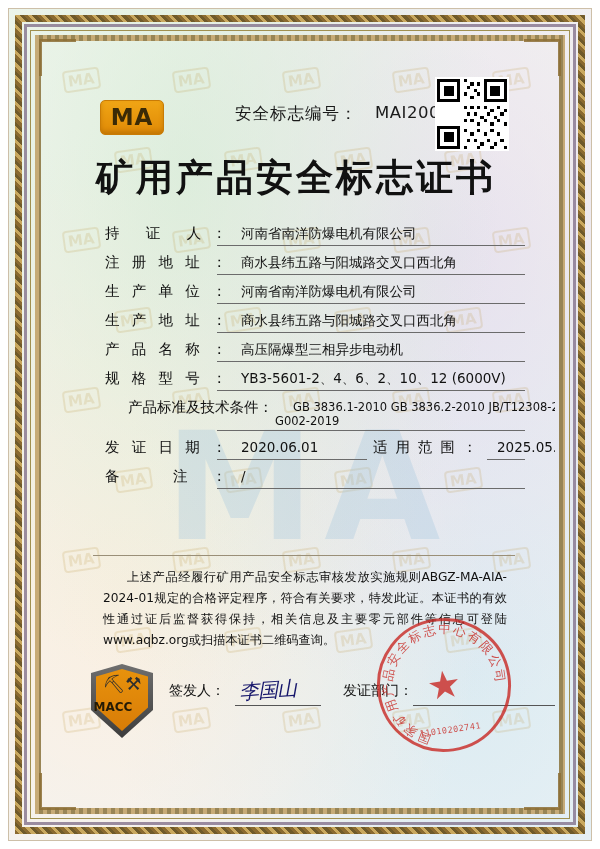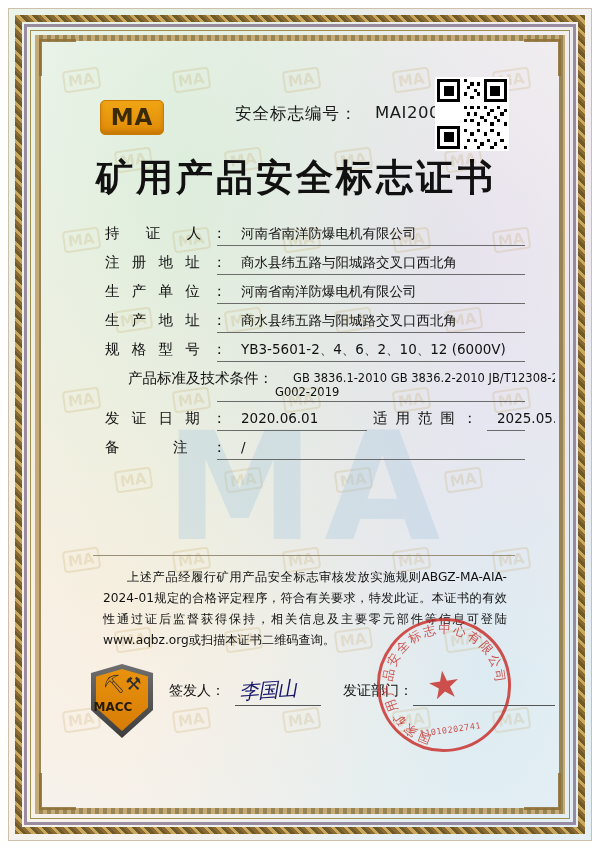--- a/index.html
+++ b/index.html
@@ -555,20 +555,25 @@
         <div class="fvalue">河南省南洋防爆电机有限公司</div>
         <div class="underline"></div>
       </div>
 
       <div class="row">
         <div class="flabel">生产地址：</div>
         <div class="fvalue">商水县纬五路与阳城路交叉口西北角</div>
         <div class="underline"></div>
       </div>
 
+      <div class="row">
+        <div class="flabel">产品名称：</div>
+        <div class="fvalue">高压隔爆型三相异步电动机</div>
+        <div class="underline"></div>
+      </div>
 
       <div class="row">
         <div class="flabel">规格型号：</div>
         <div class="fvalue">YB3-5601-2、4、6、2、10、12 (6000V)</div>
         <div class="underline"></div>
       </div>
 
       <div class="row tall">
         <div class="flabel nospace">产品标准及技术条件：</div>
         <div class="fvalue sm">GB 3836.1-2010  GB 3836.2-2010 JB/T12308-2015 Q/NY-</div>

